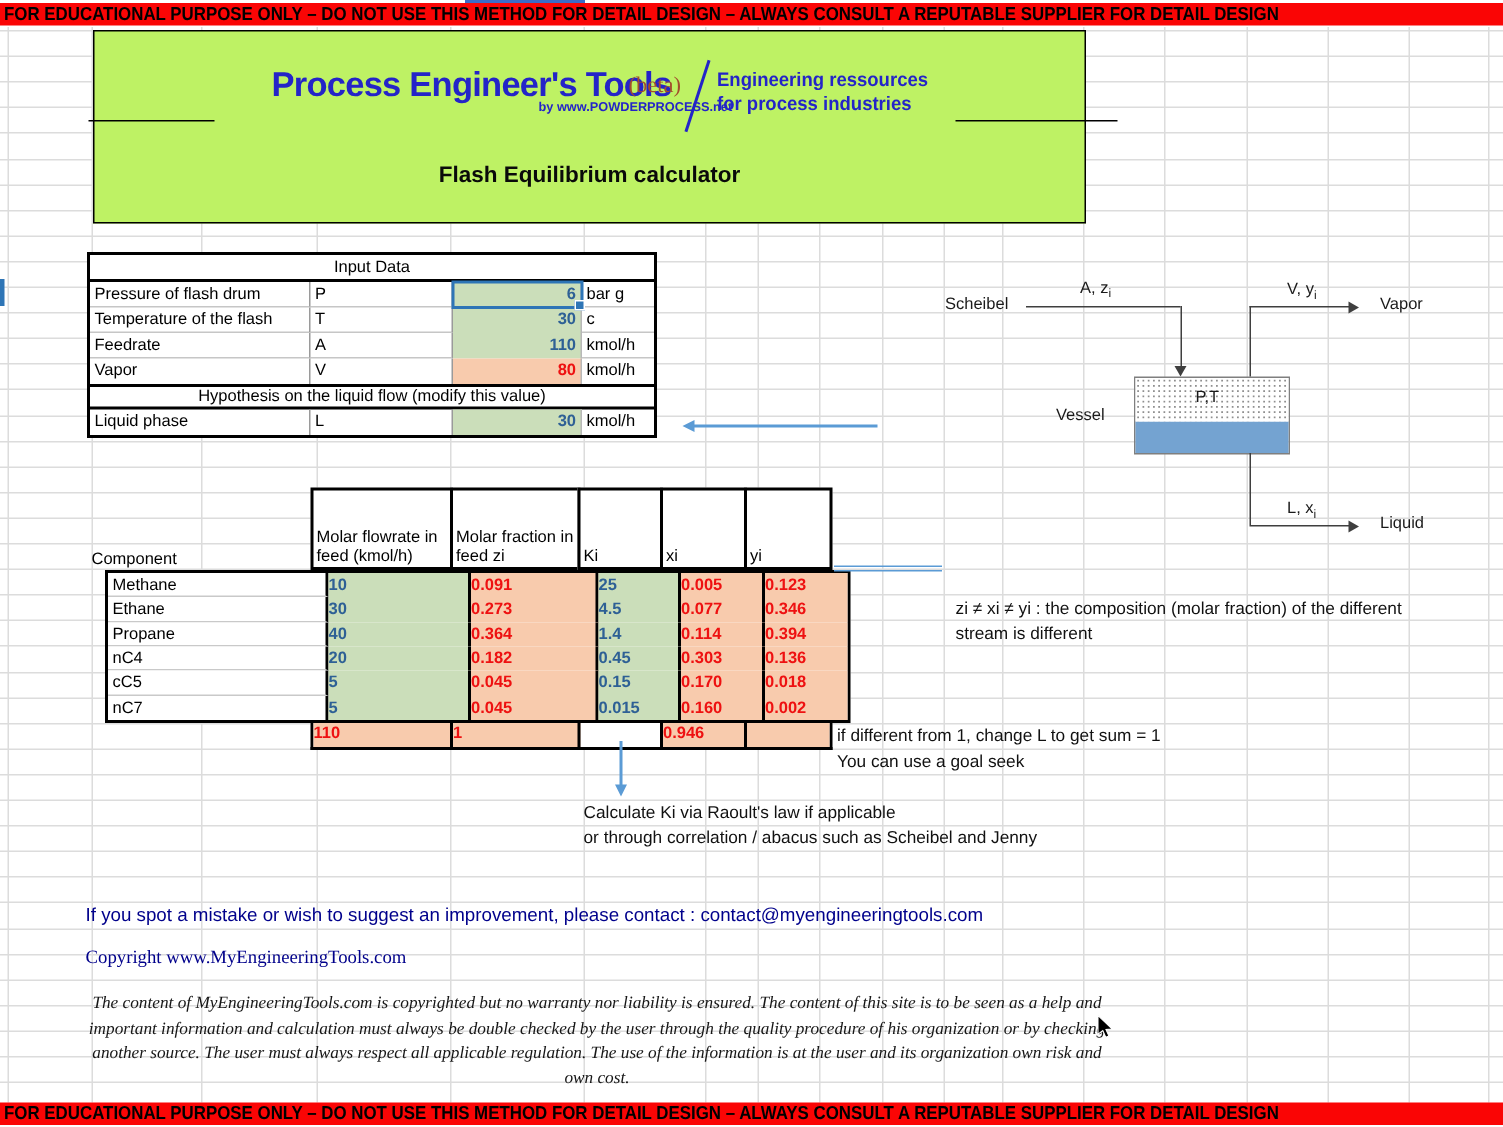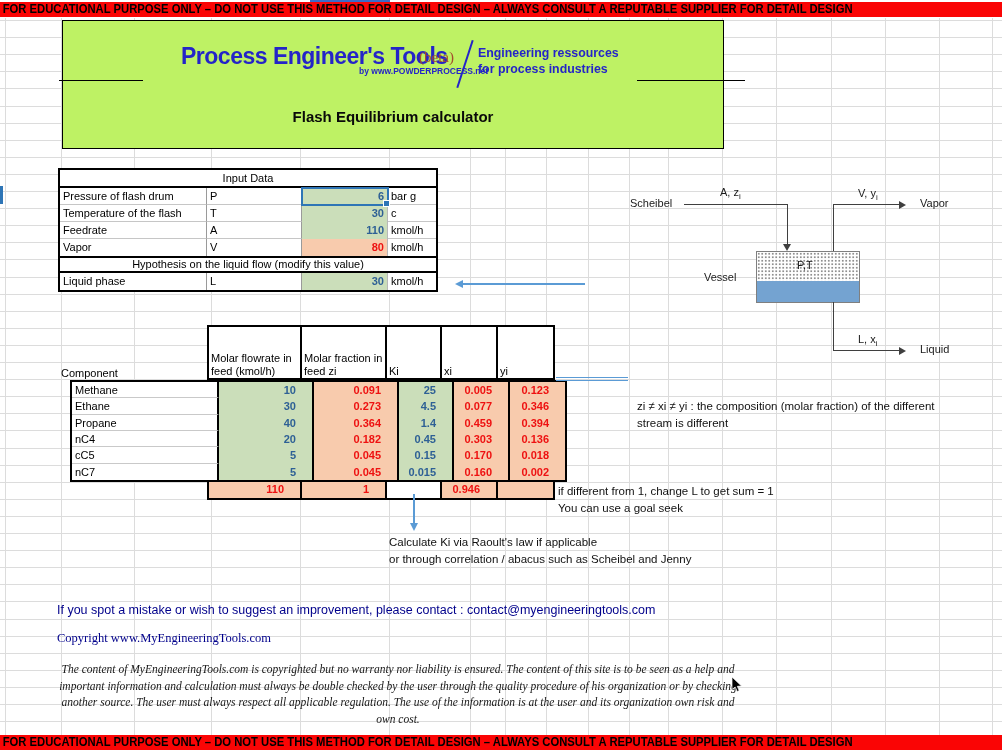--- a/index.html
+++ b/index.html
@@ -40,21 +40,21 @@
   
   .ct-hcell{position:absolute;background:#fff;border:2px solid #000;box-sizing:border-box;
             display:flex;align-items:flex-end;padding:1px 2px;line-height:12.5px;}
   .ct-hname{position:absolute;left:58px;top:325px;width:149px;height:55px;display:flex;align-items:flex-end;padding:1px 3px;box-sizing:border-box;}
   .ct-data{position:absolute;left:70px;top:380px;width:497px;height:102px;border:2px solid #000;box-sizing:border-box;background:#fff;}
   .ct-row{display:grid;grid-template-columns:147px 95px 85px 55px 56px 55px;height:16.33px;}
   .ct-row>div{box-sizing:border-box;border-right:2px solid #000;line-height:16.33px;overflow:hidden;}
   .ct-row>div:last-child{border-right:none;}
   .ct-name{padding-left:3px;border-bottom:1px solid #c9c9c9;background:#fff;}
   .ct-row:last-child .ct-name{border-bottom:none;}
-  .num{text-align:right;padding-right:16px;font-weight:bold;}
+  .num{text-align:left;padding-right:4px;font-weight:bold;}
   .ct-total{position:absolute;left:207px;top:482px;width:348px;height:18px;border:2px solid #000;border-top:none;box-sizing:border-box;display:grid;grid-template-columns:93px 85px 55px 56px 55px;background:#fff;}
   .ct-total>div{box-sizing:border-box;border-right:2px solid #000;line-height:15px;}
   .ct-total>div:last-child{border-right:none;}
   
   .dline{position:absolute;background:#3f3f3f;}
   .arr-r{position:absolute;width:0;height:0;border-top:4px solid transparent;border-bottom:4px solid transparent;border-left:7px solid #3f3f3f;}
   .arr-d{position:absolute;width:0;height:0;border-left:4px solid transparent;border-right:4px solid transparent;border-top:7px solid #3f3f3f;}
   .vessel{position:absolute;left:756px;top:251px;width:104px;height:52px;border:1px solid #7f7f7f;box-sizing:border-box;}
   .vessel .vap{height:29px;background:#fff;background-image:radial-gradient(#8f8f8f .7px,transparent .9px);background-size:3.5px 3.5px;position:relative;}
   .vessel .liq{height:21px;background:var(--vessel-blue);}
@@ -217,21 +217,21 @@
       <div class="orange num">0.273</div>
       <div class="green num">4.5</div>
       <div class="orange num">0.077</div>
       <div class="orange num">0.346</div>
     </div>
     <div class="ct-row">
       <div class="ct-name">Propane</div>
       <div class="green num">40</div>
       <div class="orange num">0.364</div>
       <div class="green num">1.4</div>
-      <div class="orange num">0.459</div>
+      <div class="orange num">0.114</div>
       <div class="orange num">0.394</div>
     </div>
     <div class="ct-row">
       <div class="ct-name">nC4</div>
       <div class="green num">20</div>
       <div class="orange num">0.182</div>
       <div class="green num">0.45</div>
       <div class="orange num">0.303</div>
       <div class="orange num">0.136</div>
     </div>

